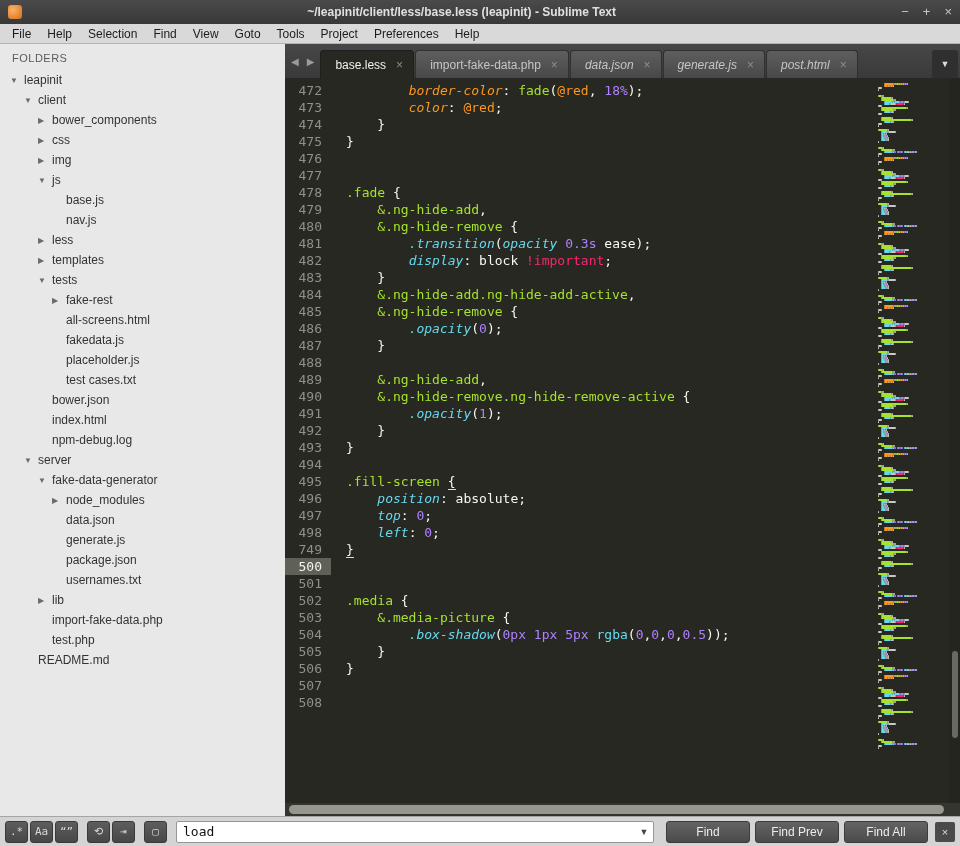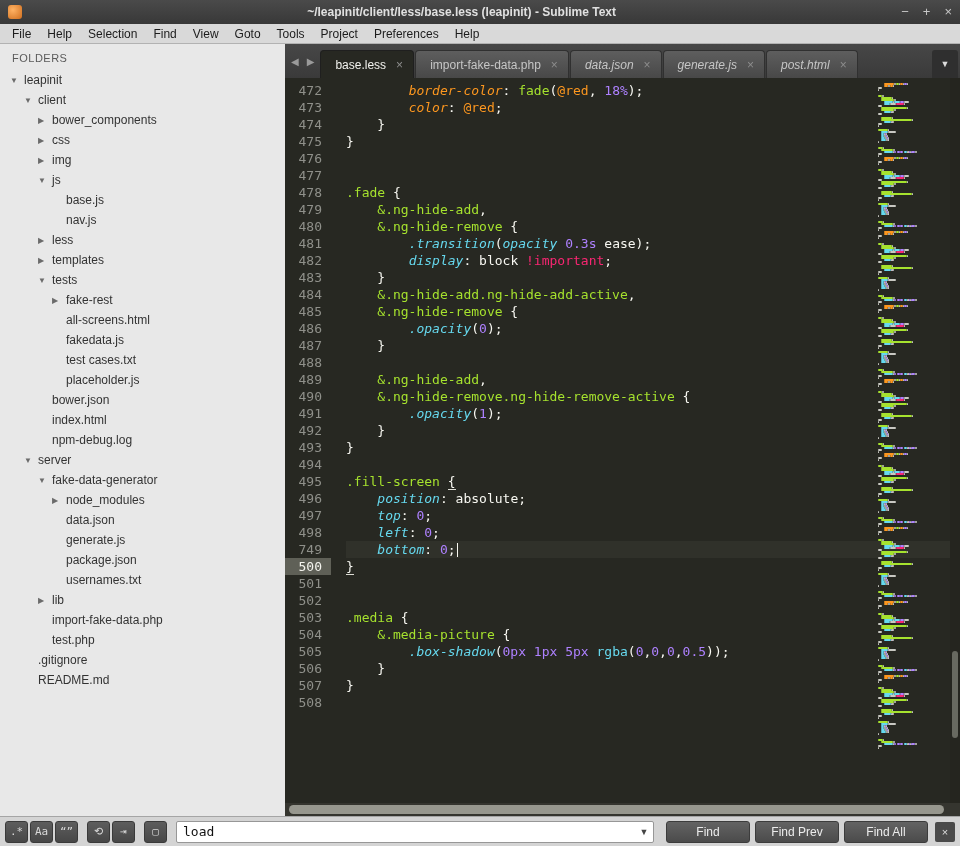--- a/index.html
+++ b/index.html
@@ -193,25 +193,25 @@
           <div class="tree-item" style="padding-left: 52px;">
             <span class="tree-arrow"></span>
             <span class="tree-label">all-screens.html</span>
           </div>
           <div class="tree-item" style="padding-left: 52px;">
             <span class="tree-arrow"></span>
             <span class="tree-label">fakedata.js</span>
           </div>
           <div class="tree-item" style="padding-left: 52px;">
             <span class="tree-arrow"></span>
-            <span class="tree-label">test cases.txt</span>
+            <span class="tree-label">placeholder.js</span>
           </div>
           <div class="tree-item" style="padding-left: 52px;">
             <span class="tree-arrow"></span>
-            <span class="tree-label">placeholder.js</span>
+            <span class="tree-label">test cases.txt</span>
           </div>
           <div class="tree-item" style="padding-left: 38px;">
             <span class="tree-arrow"></span>
             <span class="tree-label">bower.json</span>
           </div>
           <div class="tree-item" style="padding-left: 38px;">
             <span class="tree-arrow"></span>
             <span class="tree-label">index.html</span>
           </div>
           <div class="tree-item" style="padding-left: 38px;">
@@ -250,24 +250,20 @@
             <span class="tree-arrow">▶</span>
             <span class="tree-label">lib</span>
           </div>
           <div class="tree-item" style="padding-left: 38px;">
             <span class="tree-arrow"></span>
             <span class="tree-label">import-fake-data.php</span>
           </div>
           <div class="tree-item" style="padding-left: 38px;">
             <span class="tree-arrow"></span>
             <span class="tree-label">test.php</span>
-          </div>
-          <div class="tree-item" style="padding-left: 24px;">
-            <span class="tree-arrow"></span>
-            <span class="tree-label">.gitignore</span>
           </div>
           <div class="tree-item" style="padding-left: 24px;">
             <span class="tree-arrow"></span>
             <span class="tree-label">README.md</span>
           </div>
         </div>
     </div>
 
     <div class="editor-col">
 
@@ -364,21 +360,20 @@
             <div class="code-line"><span class="tw">    </span><span class="tg">&amp;.ng-hide-add</span><span class="tw">,</span></div>
             <div class="code-line"><span class="tw">    </span><span class="tg">&amp;.ng-hide-remove.ng-hide-remove-active</span><span class="tw"> {</span></div>
             <div class="code-line"><span class="tw">        </span><span class="tci">.opacity</span><span class="tw">(</span><span class="tn">1</span><span class="tw">);</span></div>
             <div class="code-line"><span class="tw">    }</span></div>
             <div class="code-line"><span class="tw">}</span></div>
             <div class="code-line"></div>
             <div class="code-line"><span class="tg">.fill-screen</span><span class="tw"> </span><span class="tu">{</span></div>
             <div class="code-line"><span class="tw">    </span><span class="tci">position</span><span class="tw">: absolute;</span></div>
             <div class="code-line"><span class="tw">    </span><span class="tci">top</span><span class="tw">: </span><span class="tn">0</span><span class="tw">;</span></div>
             <div class="code-line"><span class="tw">    </span><span class="tci">left</span><span class="tw">: </span><span class="tn">0</span><span class="tw">;</span></div>
-            <div class="code-line current"><span class="tw">    </span><span class="tci">bottom</span><span class="tw">: </span><span class="tn">0</span><span class="tw">;</span><span class="caret"></span></div>
             <div class="code-line"><span class="tu">}</span></div>
             <div class="code-line"></div>
             <div class="code-line"></div>
             <div class="code-line"><span class="tg">.media</span><span class="tw"> {</span></div>
             <div class="code-line"><span class="tw">    </span><span class="tg">&amp;.media-picture</span><span class="tw"> {</span></div>
             <div class="code-line"><span class="tw">        </span><span class="tci">.box-shadow</span><span class="tw">(</span><span class="tn">0px</span><span class="tw"> </span><span class="tn">1px</span><span class="tw"> </span><span class="tn">5px</span><span class="tw"> </span><span class="tc">rgba</span><span class="tw">(</span><span class="tn">0</span><span class="tw">,</span><span class="tn">0</span><span class="tw">,</span><span class="tn">0</span><span class="tw">,</span><span class="tn">0.5</span><span class="tw">));</span></div>
             <div class="code-line"><span class="tw">    }</span></div>
             <div class="code-line"><span class="tw">}</span></div>
           </div>
         <div class="minimap">

